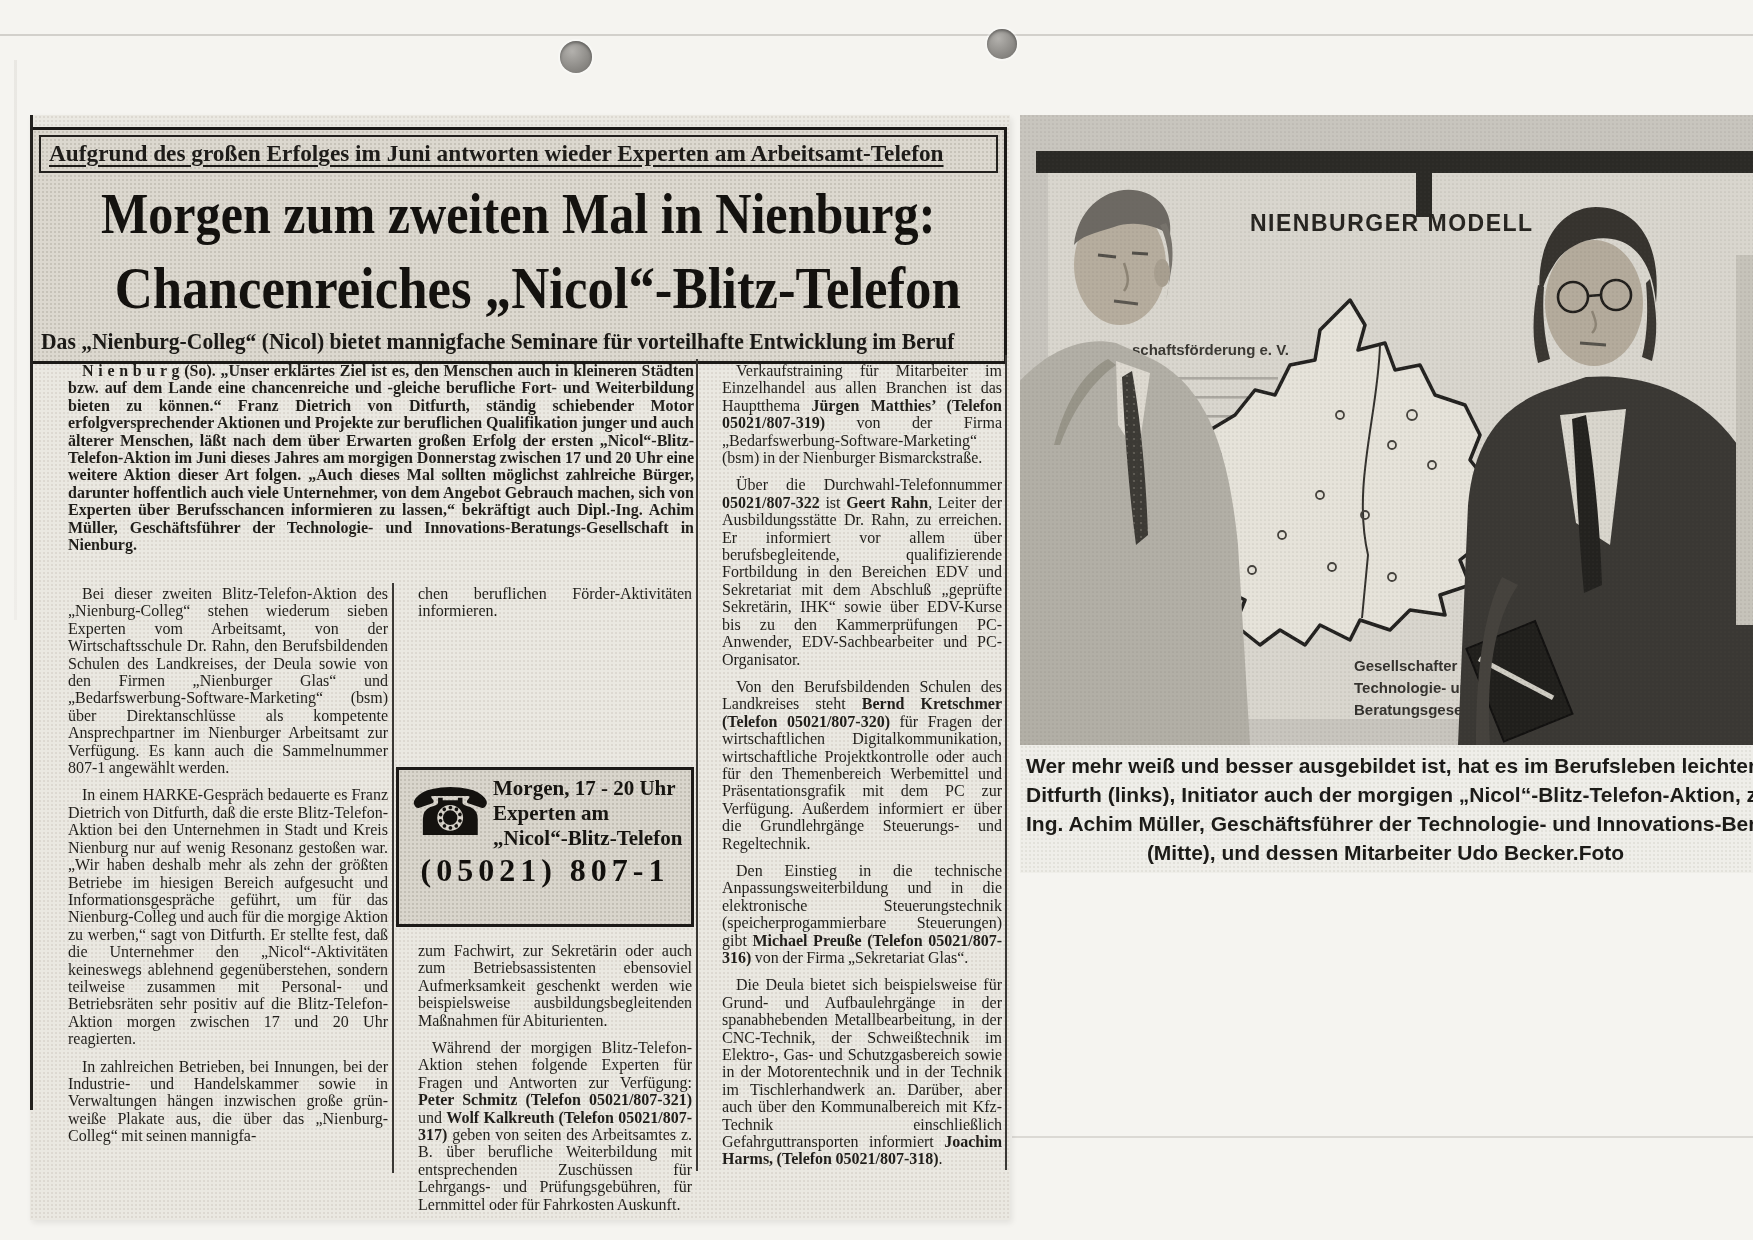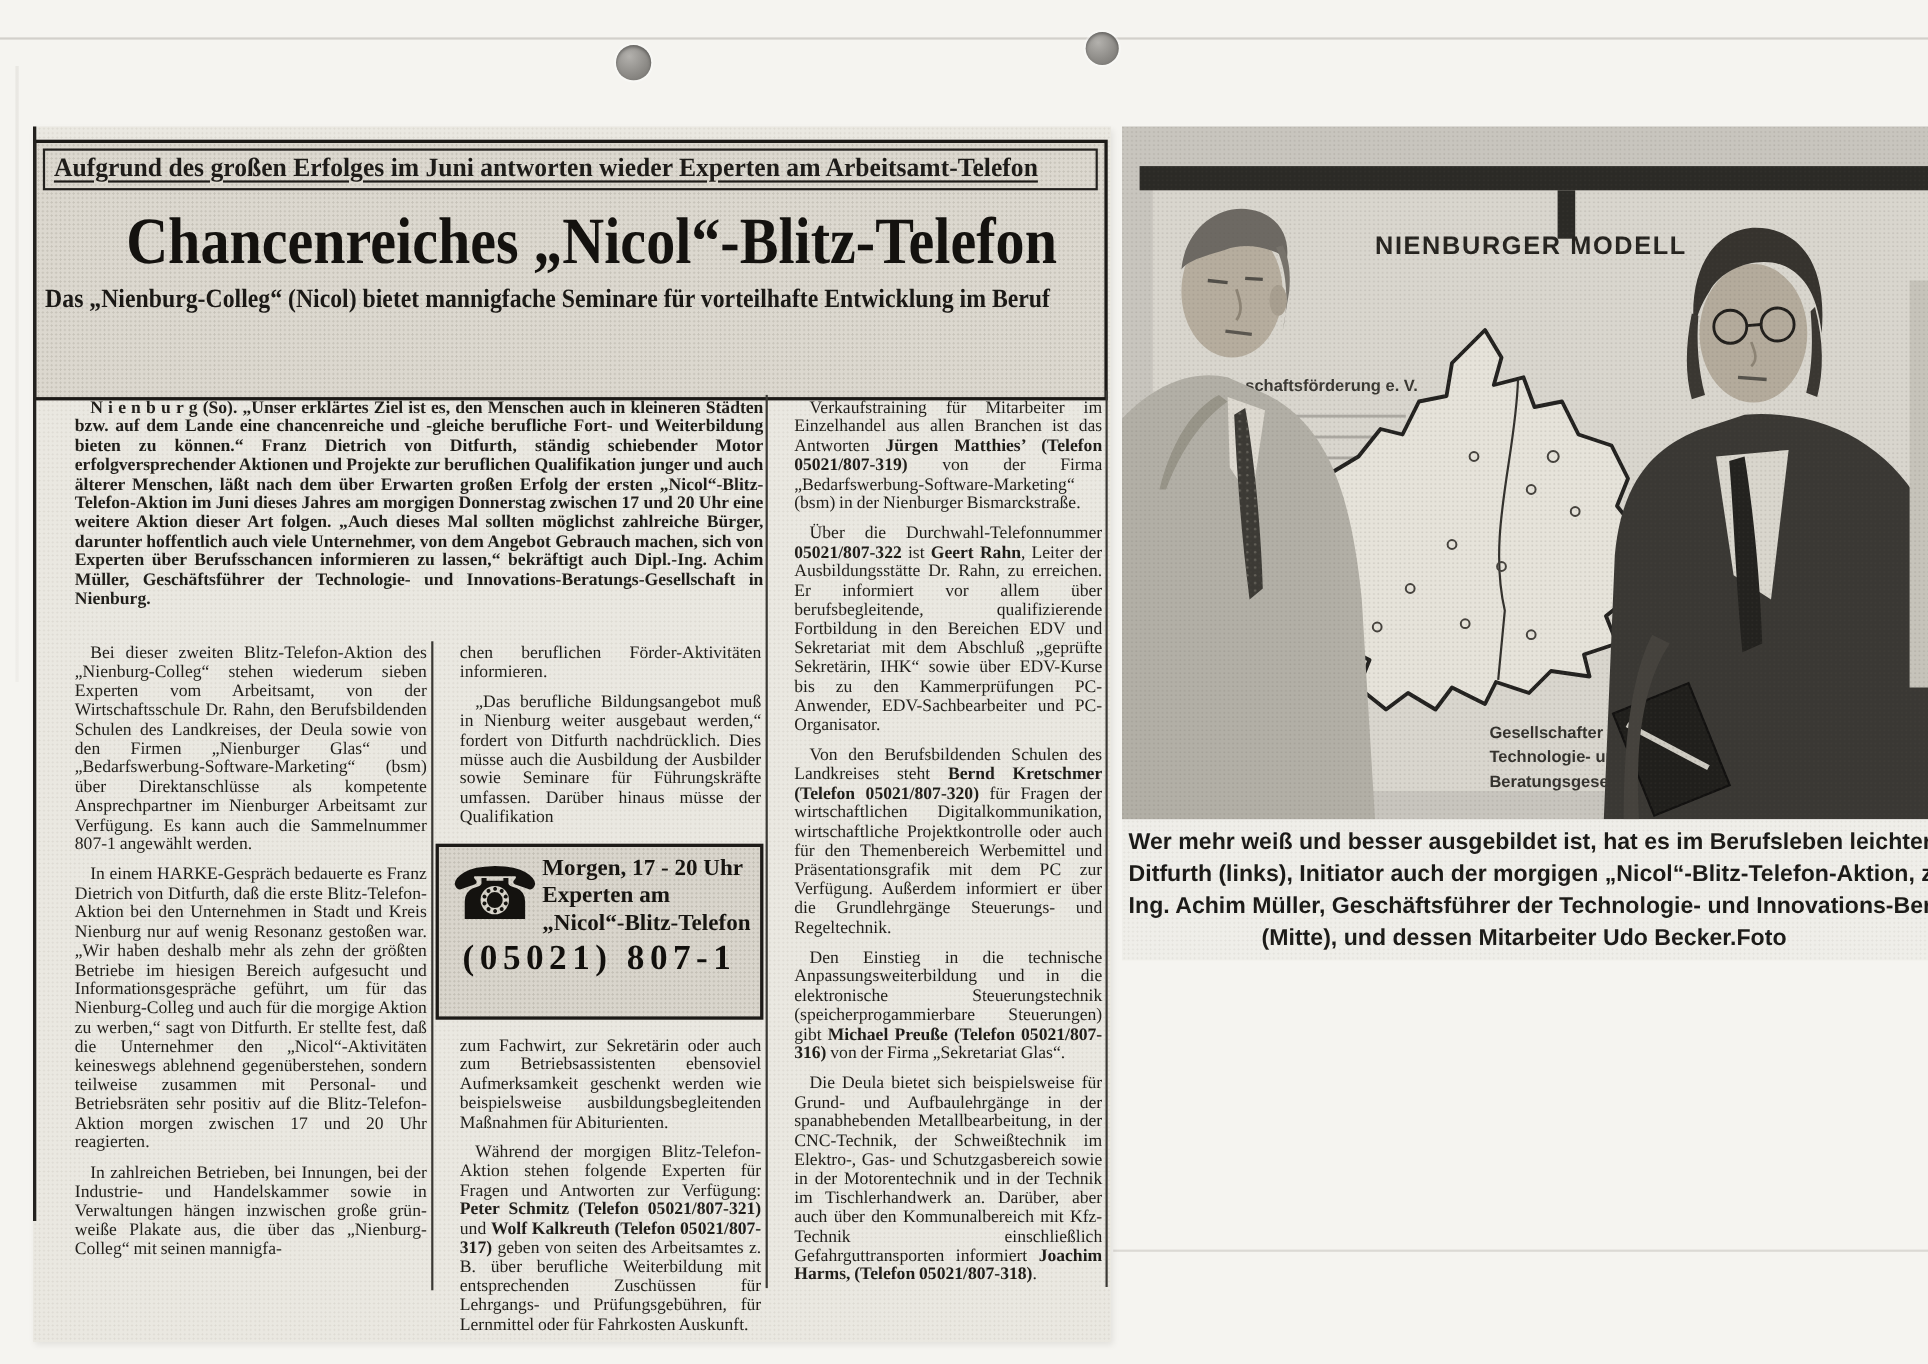--- a/index.html
+++ b/index.html
@@ -93,20 +93,23 @@
   <div class="abs punch-hole hole-a"></div>
   <div class="abs punch-hole hole-b"></div>
   <div class="abs scan-line-bottom"></div>
 
   <div class="abs clipping">
 
     <div class="abs head-panel">
       <div class="kicker">
         <span class="kicker-text">Aufgrund des großen Erfolges im Juni antworten wieder Experten am Arbeitsamt-Telefon</span>
       </div>
+      <div class="headline hl1">
+        <span>Morgen zum zweiten Mal in Nienburg:</span>
+      </div>
       <div class="headline hl2">
         <span>Chancenreiches „Nicol“-Blitz-Telefon</span>
       </div>
       <div class="subhead">
         <span>Das „Nienburg-Colleg“ (Nicol) bietet mannigfache Seminare für vorteilhafte Entwicklung im Beruf</span>
       </div>
     </div>
 
     <div class="abs rule rule-left"></div>
     <div class="abs rule-right rule"></div>
@@ -116,41 +119,40 @@
     <div class="abs lead col">
         <p><span class="b">N i e n b u r g  (So). </span><span class="b">„Unser erklärtes Ziel ist es, den Menschen auch in kleineren Städten bzw. auf dem Lande eine chancenreiche und -gleiche berufliche Fort- und Weiterbildung bieten zu können.“ Franz Dietrich von Ditfurth, ständig schiebender Motor erfolgversprechender Aktionen und Projekte zur beruflichen Qualifikation junger und auch älterer Menschen, läßt nach dem über Erwarten großen Erfolg der ersten „Nicol“-Blitz-Telefon-Aktion im Juni dieses Jahres am morgigen Donnerstag zwischen 17 und 20 Uhr eine weitere Aktion dieser Art folgen. „Auch dieses Mal sollten möglichst zahlreiche Bürger, darunter hoffentlich auch viele Unternehmer, von dem Angebot Gebrauch machen, sich von Experten über Berufsschancen informieren zu lassen,“ bekräftigt auch Dipl.-Ing. Achim Müller, Geschäftsführer der Technologie- und Innovations-Beratungs-Gesellschaft in Nienburg.</span></p>
       </div>
     <div class="abs col col1">
         <p><span>Bei dieser zweiten Blitz-Telefon-Aktion des „Nienburg-Colleg“ stehen wiederum sieben Experten vom Arbeitsamt, von der Wirtschaftsschule Dr. Rahn, den Berufsbildenden Schulen des Landkreises, der Deula sowie von den Firmen „Nienburger Glas“ und „Bedarfswerbung-Software-Marketing“ (bsm) über Direktanschlüsse als kompetente Ansprechpartner im Nienburger Arbeitsamt zur Verfügung. Es kann auch die Sammelnummer 807-1 angewählt werden.</span></p>
         <p><span>In einem HARKE-Gespräch bedauerte es Franz Dietrich von Ditfurth, daß die erste Blitz-Telefon-Aktion bei den Unternehmen in Stadt und Kreis Nienburg nur auf wenig Resonanz gestoßen war. „Wir haben deshalb mehr als zehn der größten Betriebe im hiesigen Bereich aufgesucht und Informationsgespräche geführt, um für das Nienburg-Colleg und auch für die morgige Aktion zu werben,“ sagt von Ditfurth. Er stellte fest, daß die Unternehmer den „Nicol“-Aktivitäten keineswegs ablehnend gegenüberstehen, sondern teilweise zusammen mit Personal- und Betriebsräten sehr positiv auf die Blitz-Telefon-Aktion morgen zwischen 17 und 20 Uhr reagierten.</span></p>
         <p><span>In zahlreichen Betrieben, bei Innungen, bei der Industrie- und Handelskammer sowie in Verwaltungen hängen inzwischen große grün-weiße Plakate aus, die über das „Nienburg-Colleg“ mit seinen mannigfa-</span></p>
       </div>
     <div class="abs col col2a">
         <p class="noindent"><span>chen beruflichen Förder-Aktivitäten informieren.</span></p>
-        <p><span>„Das berufliche Bildungsangebot muß in Nienburg weiter ausgebaut werden,“ fordert von Ditfurth nachdrücklich. Dies müsse auch die Ausbildung der Ausbilder sowie Seminare für Führungskräfte umfassen. Darüber hinaus müsse der Qualifikation</span></p>
       </div>
 
     <div class="abs phonebox">
       <div class="pb-top">
         <div class="pb-icon">☎</div>
         <div class="pb-lines">
           <div>Morgen, 17 - 20 Uhr</div>
           <div>Experten am</div>
           <div>„Nicol“-Blitz-Telefon</div>
         </div>
       </div>
       <div class="pb-number">(05021) 807-1</div>
     </div>
 
     <div class="abs col col2b">
         <p class="noindent"><span>zum Fachwirt, zur Sekretärin oder auch zum Betriebsassistenten ebensoviel Aufmerksamkeit geschenkt werden wie beispielsweise ausbildungsbegleitenden Maßnahmen für Abiturienten.</span></p>
         <p><span>Während der morgigen Blitz-Telefon-Aktion stehen folgende Experten für Fragen und Antworten zur Verfügung: </span><span class="b">Peter Schmitz (Telefon 05021/807-321)</span><span> und </span><span class="b">Wolf Kalkreuth (Telefon 05021/807-317)</span><span> geben von seiten des Arbeitsamtes z. B. über berufliche Weiterbildung mit entsprechenden Zuschüssen für Lehrgangs- und Prüfungsgebühren, für Lernmittel oder für Fahrkosten Auskunft.</span></p>
       </div>
     <div class="abs col col3">
-        <p><span>Verkaufstraining für Mitarbeiter im Einzelhandel aus allen Branchen ist das Antworten </span><span class="b">Jürgen Matthies’ (Telefon 05021/807-319)</span><span> von der Firma „Bedarfswerbung-Software-Marketing“ (bsm) in der Nienburger Bismarckstraße.</span></p>
+        <p><span>Verkaufstraining für Mitarbeiter im Einzelhandel aus allen Branchen ist das Hauptthema </span><span class="b">Jürgen Matthies’ (Telefon 05021/807-319)</span><span> von der Firma „Bedarfswerbung-Software-Marketing“ (bsm) in der Nienburger Bismarckstraße.</span></p>
         <p><span>Über die Durchwahl-Telefonnummer </span><span class="b">05021/807-322</span><span> ist </span><span class="b">Geert Rahn</span><span>, Leiter der Ausbildungsstätte Dr. Rahn, zu erreichen. Er informiert vor allem über berufsbegleitende, qualifizierende Fortbildung in den Bereichen EDV und Sekretariat mit dem Abschluß „geprüfte Sekretärin, IHK“ sowie über EDV-Kurse bis zu den Kammerprüfungen PC-Anwender, EDV-Sachbearbeiter und PC-Organisator.</span></p>
         <p><span>Von den Berufsbildenden Schulen des Landkreises steht </span><span class="b">Bernd Kretschmer (Telefon 05021/807-320)</span><span> für Fragen der wirtschaftlichen Digitalkommunikation, wirtschaftliche Projektkontrolle oder auch für den Themenbereich Werbemittel und Präsentationsgrafik mit dem PC zur Verfügung. Außerdem informiert er über die Grundlehrgänge Steuerungs- und Regeltechnik.</span></p>
         <p><span>Den Einstieg in die technische Anpassungsweiterbildung und in die elektronische Steuerungstechnik (speicherprogammierbare Steuerungen) gibt </span><span class="b">Michael Preuße (Telefon 05021/807-316)</span><span> von der Firma „Sekretariat Glas“.</span></p>
         <p><span>Die Deula bietet sich beispielsweise für Grund- und Aufbaulehrgänge in der spanabhebenden Metallbearbeitung, in der CNC-Technik, der Schweißtechnik im Elektro-, Gas- und Schutzgasbereich sowie in der Motorentechnik und in der Technik im Tischlerhandwerk an. Darüber, aber auch über den Kommunalbereich mit Kfz-Technik einschließlich Gefahrguttransporten informiert </span><span class="b">Joachim Harms, (Telefon 05021/807-318)</span><span>.</span></p>
       </div>
   </div>
 
   <div class="abs photo-wrap">
     <svg width="733" height="630" viewBox="0 0 733 630" xmlns="http://www.w3.org/2000/svg">
       <defs>

